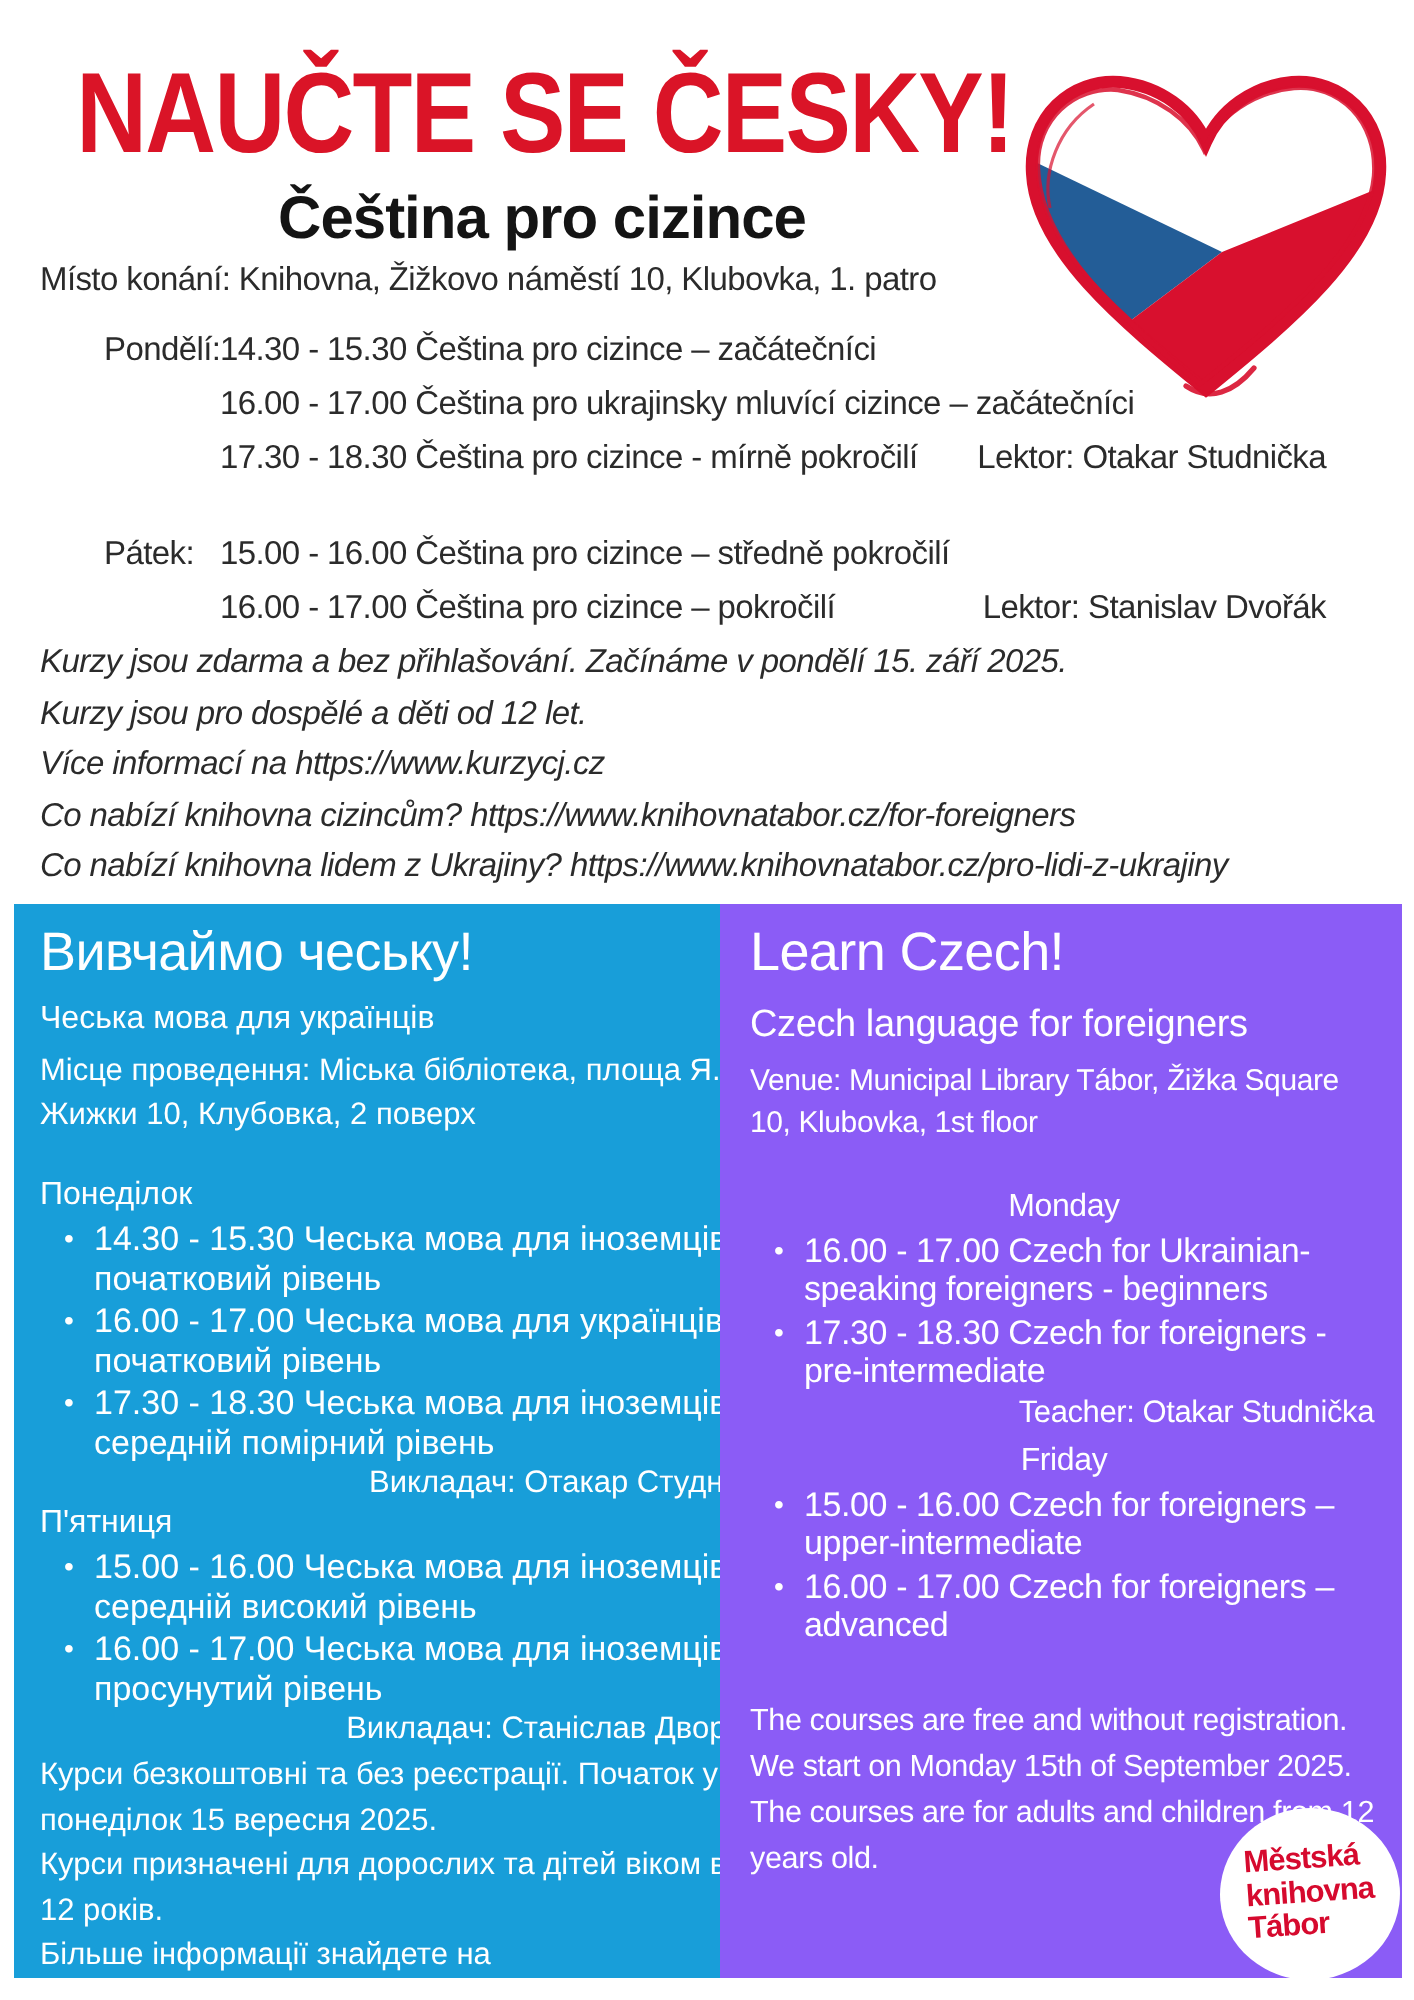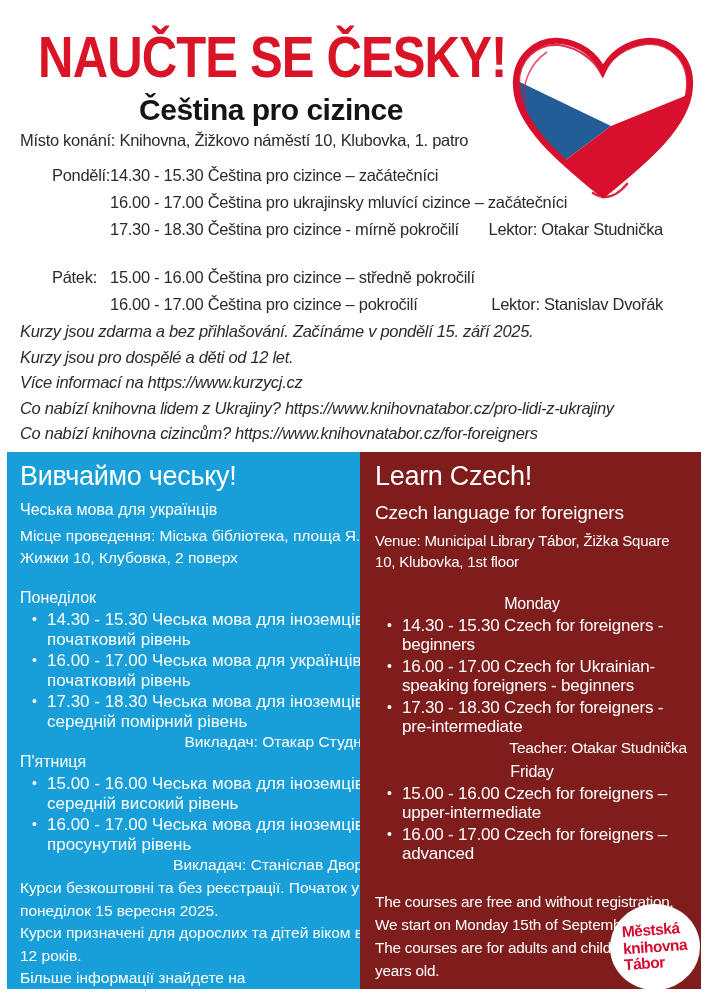--- a/index.html
+++ b/index.html
@@ -28,21 +28,21 @@
   .sch-teacher { flex:0 0 auto; padding-right:12px; }
   .friday-group { margin-top:21px; }
 
   
   .top-notes { position:absolute; left:20px; top:319px; width:675px; font-size:16.5px; letter-spacing:-0.3px;font-style:italic; }
   .top-notes p { line-height:25.5px; }
 
   
   .panel { position:absolute; top:452px; height:537px; color:#ffffff; overflow:hidden; }
   .panel-ua { left:7px;  width:394px; background:#189ed9; padding:9px 10px 12px 13px; }
-  .panel-en { left:360px; width:341px; background:#7f1d1d; padding:9px 12px 0 15px; letter-spacing:-0.2px; }
+  .panel-en { left:360px; width:341px; background:#8b5cf6; padding:9px 12px 0 15px; letter-spacing:-0.2px; }
 
   .panel h1 { font-size:27px; font-weight:400; letter-spacing:-0.3px; }
   .panel h2 { font-size:16px; font-weight:400; margin-top:9px; }
   .panel-en h2 { font-size:19px; margin-top:10px; }
   .panel .venue { font-size:15.5px; line-height:1.42; margin-top:6px; }
   .panel-en .venue { font-size:15px; }
 
   .day-label { font-size:16px; margin-top:20px; }
   .panel-en .day-label { margin-top:22px;text-align:center; }
   .panel ul { list-style:none; margin-top:3px; padding-left:27px; }
@@ -117,22 +117,22 @@
         <span class="sch-txt">16.00 - 17.00 Čeština pro cizince – pokročilí</span>
         <span class="sch-teacher">Lektor: Stanislav Dvořák</span>
       </div>
     </div>
   </div>
 
   <div class="top-notes">
     <p>Kurzy jsou zdarma a bez přihlašování. Začínáme v pondělí 15. září 2025.</p>
     <p>Kurzy jsou pro dospělé a děti od 12 let.</p>
     <p>Více informací na https://www.kurzycj.cz</p>
+    <p>Co nabízí knihovna cizincům? https://www.knihovnatabor.cz/for-foreigners</p>
     <p>Co nabízí knihovna lidem z Ukrajiny? https://www.knihovnatabor.cz/pro-lidi-z-ukrajiny</p>
-    <p>Co nabízí knihovna cizincům? https://www.knihovnatabor.cz/for-foreigners</p>
   </div>
 
   <div class="panel panel-ua">
     <h1>Вивчаймо чеську!</h1>
     <h2>Чеська мова для українців</h2>
     <p class="venue">Місце проведення: Міська бібліотека, площа Я. Жижки 10, Клубовка, 2 поверх</p>
 
     <div class="day-label">Понеділок</div>
     <ul>
       <li>14.30  - 15.30 Чеська мова для іноземців – початковий рівень</li>
@@ -156,21 +156,20 @@
     </div>
   </div>
 
   <div class="panel panel-en">
     <h1>Learn Czech!</h1>
     <h2>Czech language for foreigners</h2>
     <p class="venue">Venue: Municipal Library Tábor, Žižka Square 10, Klubovka, 1st floor</p>
 
     <div class="day-label">Monday</div>
     <ul>
-      <li>14.30 - 15.30 Czech for foreigners - beginners</li>
       <li>16.00 - 17.00 Czech for Ukrainian-speaking foreigners - beginners</li>
       <li>17.30 - 18.30 Czech for foreigners - pre-intermediate</li>
     </ul>
     <div class="teacher-line">Teacher: Otakar Studnička</div>
 
     <div class="day-label" style="margin-top:6px;">Friday</div>
     <ul>
       <li>15.00 - 16.00 Czech for foreigners – upper-intermediate</li>
       <li>16.00 - 17.00 Czech for foreigners – advanced</li>
     </ul>

